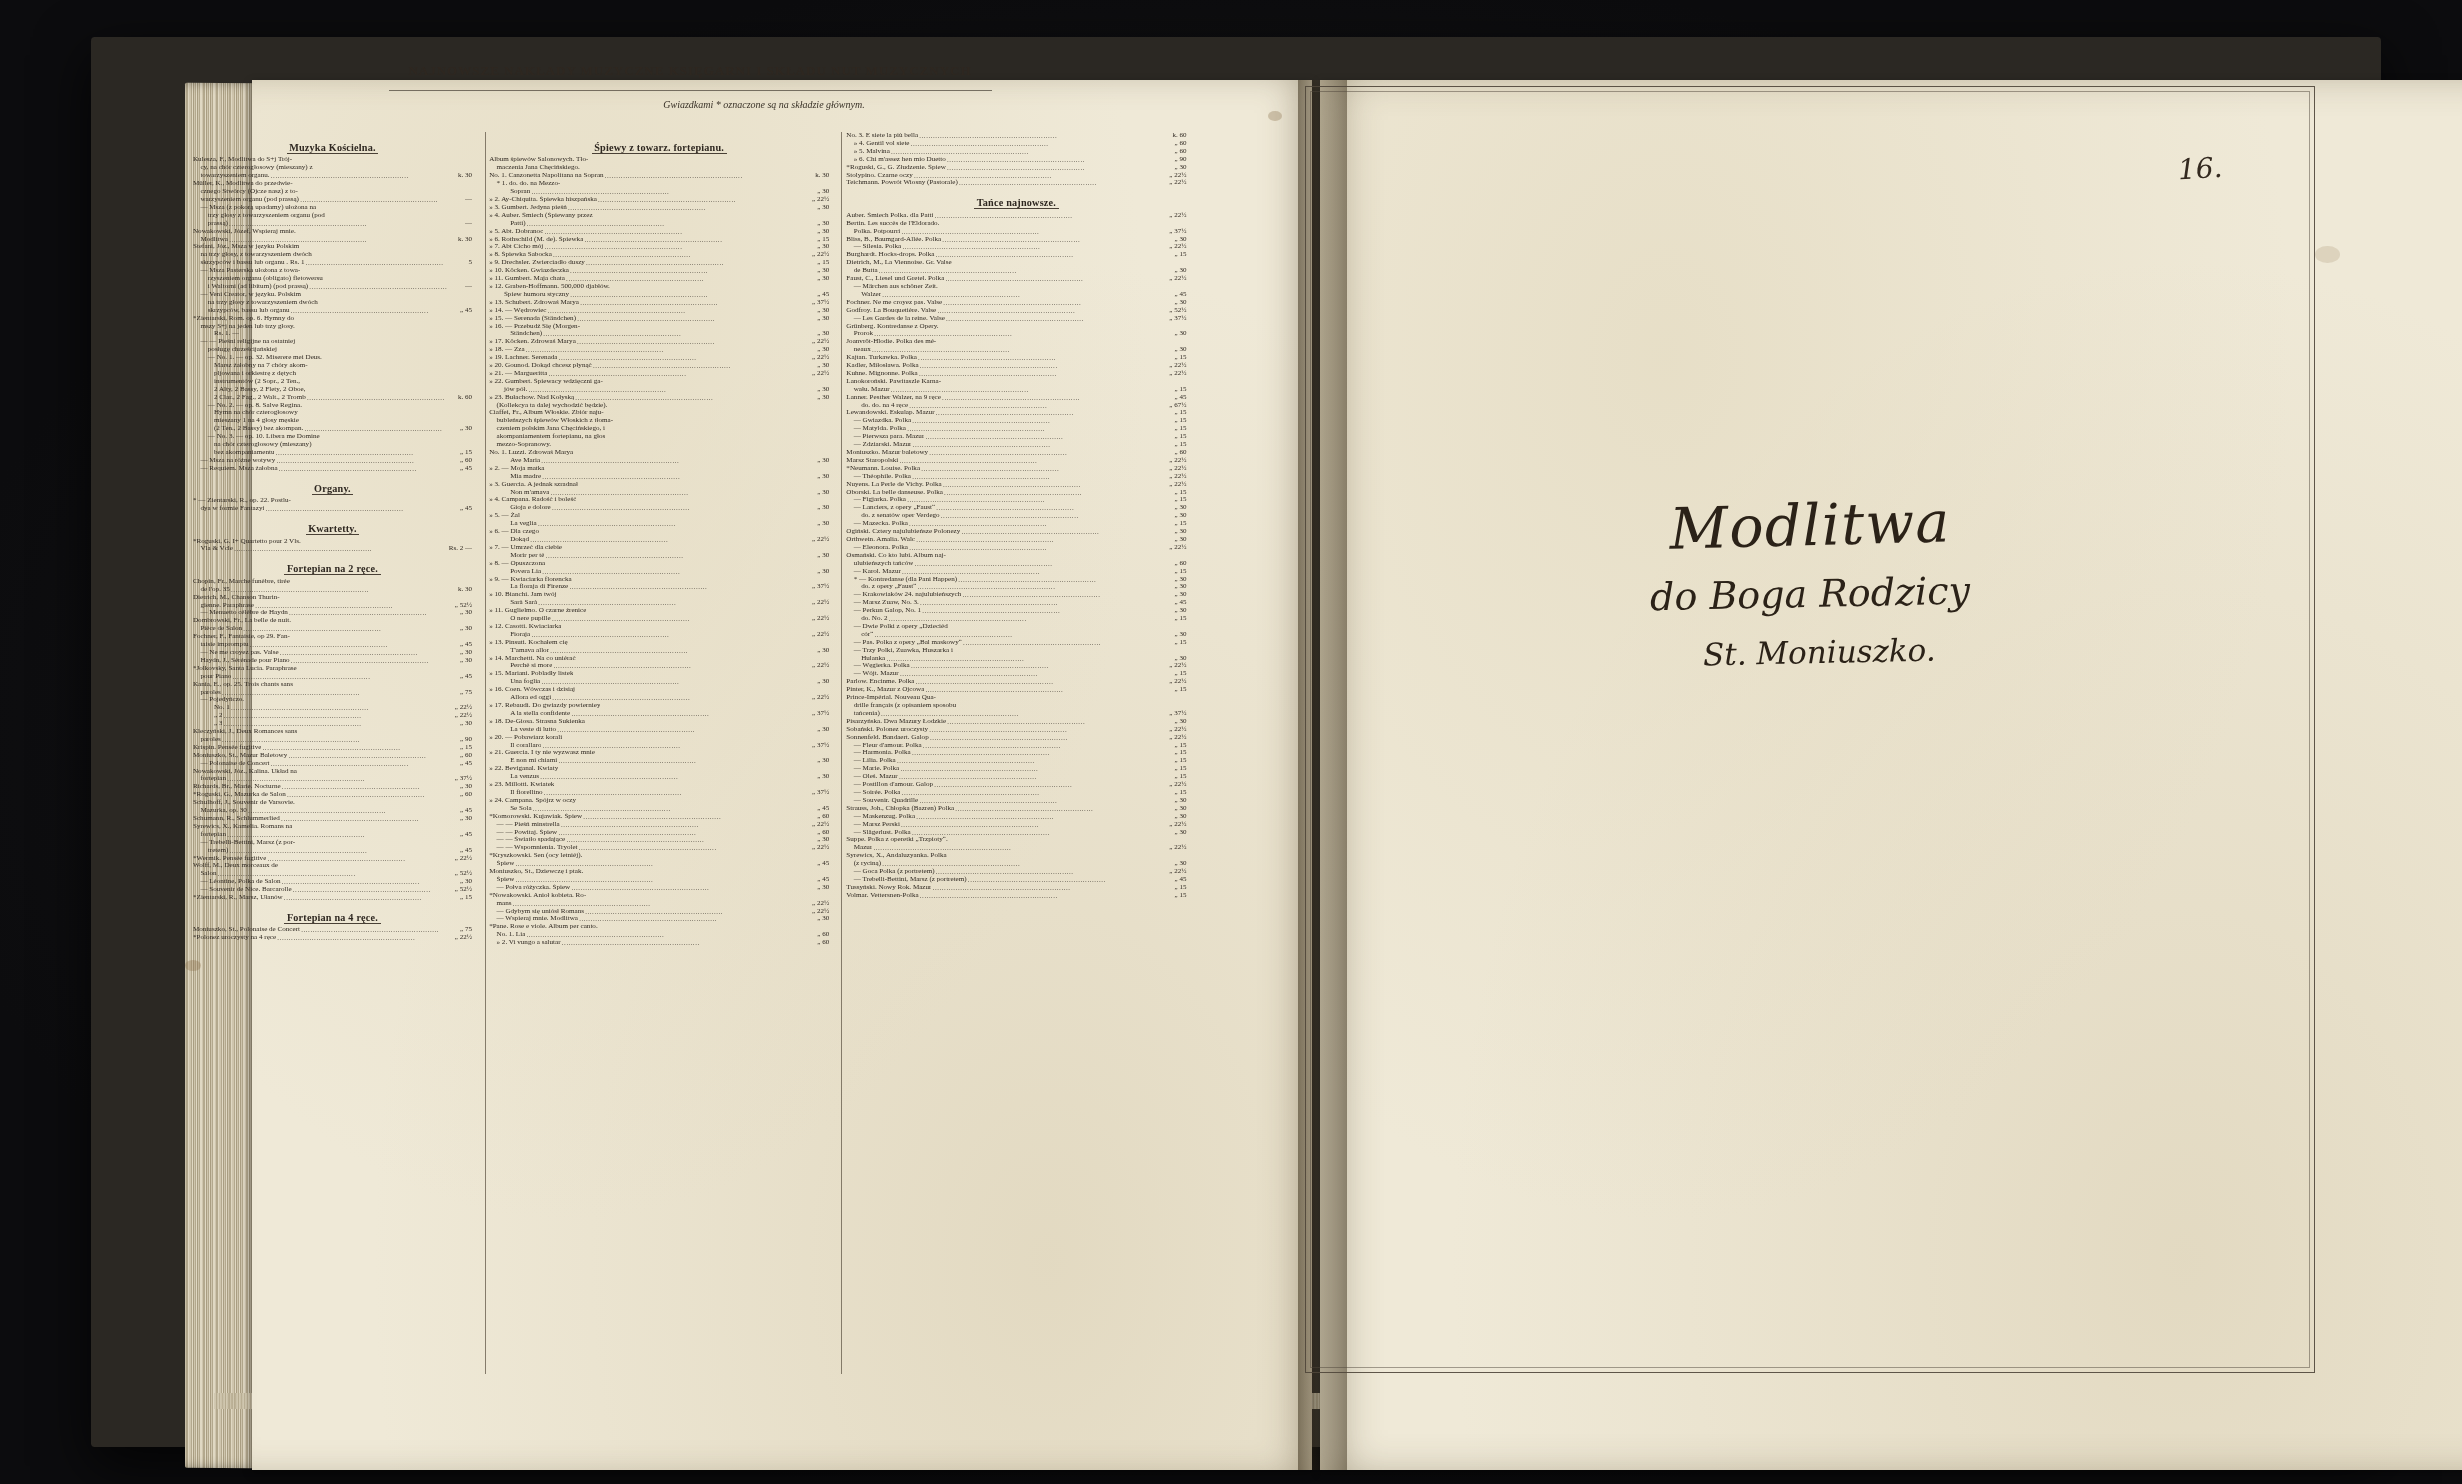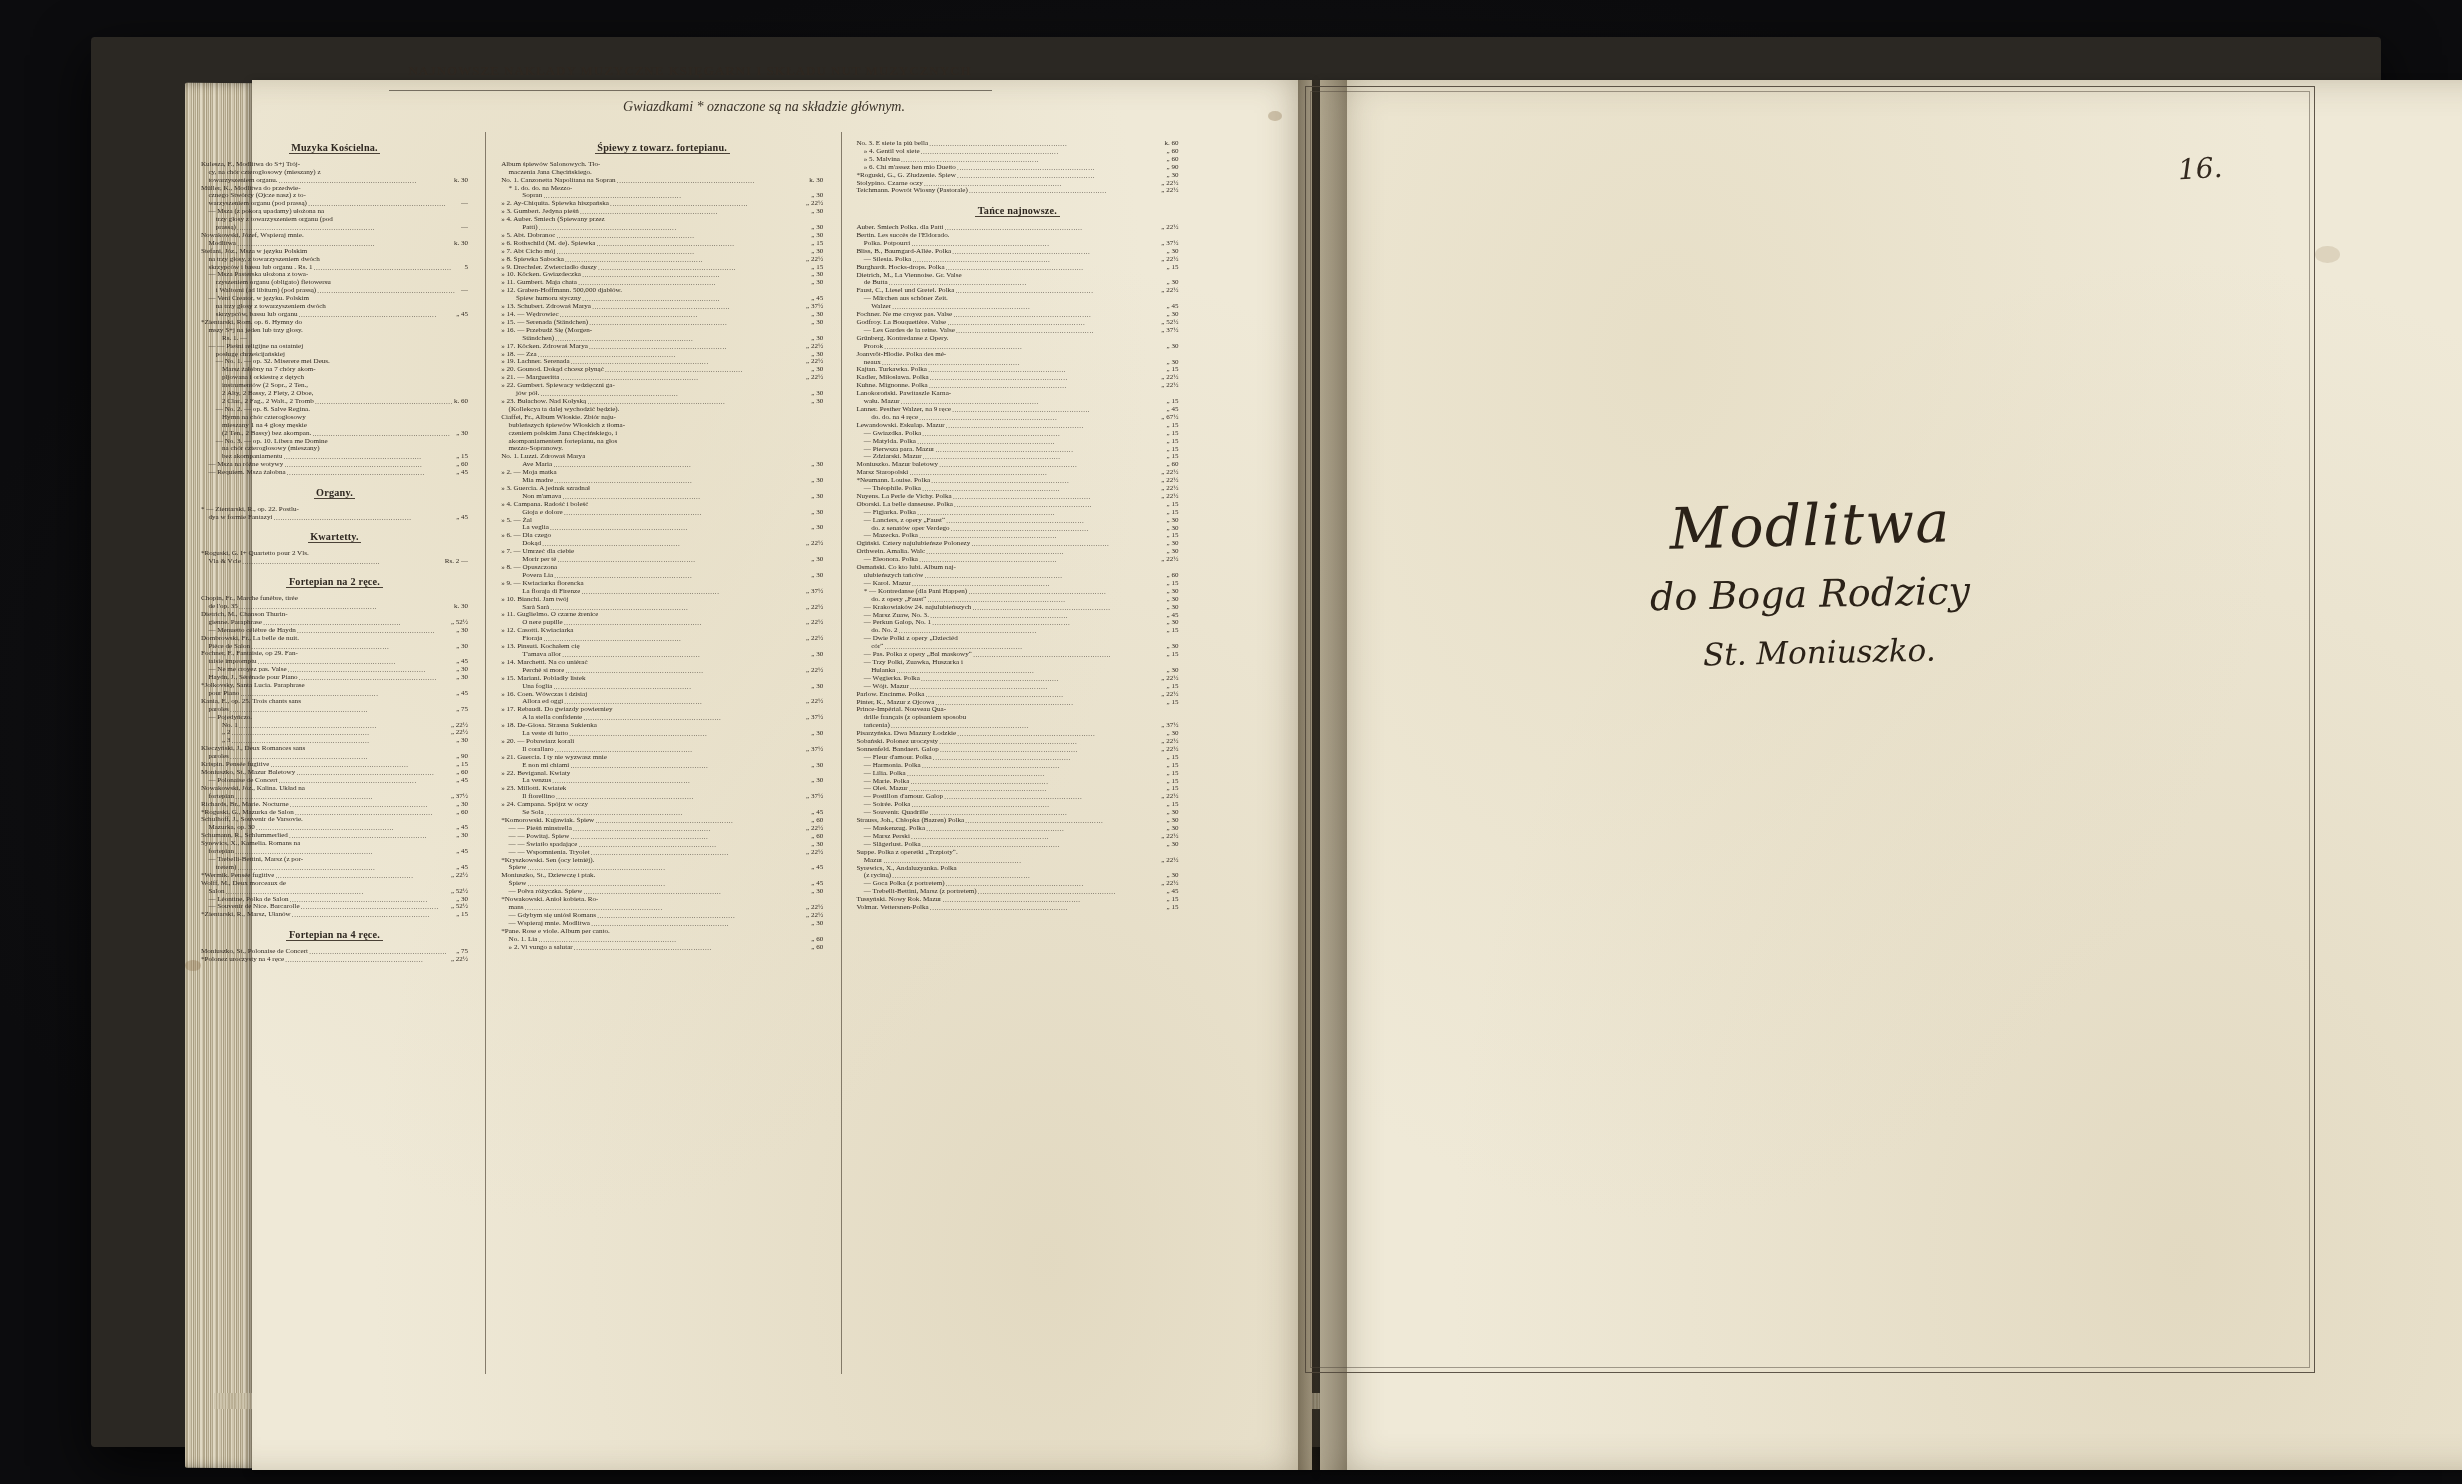--- a/index.html
+++ b/index.html
@@ -76,21 +76,21 @@
   }
   .hdr2{
     text-align:center;font-size:24.6px;letter-spacing:2.8px;
     margin-top:9.8px;font-weight:600;
     font-variant:small-caps;
   }
   .hdr-rule{
     width:603px;height:1.2px;background:#3b332a;margin:11px auto 0 auto;opacity:.65;
   }
   .hdr-note{
-    text-align:center;font-size:14px;font-style:italic;margin-top:8.6px;color:#3a3228;
+    text-align:center;font-size:10px;font-style:italic;margin-top:8.6px;color:#3a3228;
     margin-left:148px;
   }
 
   .cols{
     position:absolute;left:0;top:73px;width:1010px;display:flex;
   }
   .col{position:relative;padding:0 8.6px;}
   .col.c1{width:283px;padding-left:8px;}
   .col.c2{width:345px;}
   .col.c3{width:345px;}
@@ -99,21 +99,21 @@
   }
   .vrule.v1{left:300px;}
   .vrule.v2{left:656px;}
 
   .sec{
     text-align:center;font-size:10.2px;margin:9.8px 0 3.7px 0;font-weight:600;
     letter-spacing:0.2px;
   }
   .sec .u{border-bottom:0.6px solid #4a4136;padding:0 2.5px;}
 
-  ul.list{list-style:none;margin:8px;padding:0;}
+  ul.list{list-style:none;margin:0;padding:0;}
   ul.list li{
     font-size:7.1px;line-height:7.9px;
     display:flex;align-items:flex-start;
     margin:0;padding:0;
     white-space:nowrap;
   }
   li .txt{overflow:hidden;flex:0 1 auto;}
   li .dots{
     flex:1 1 auto;overflow:hidden;white-space:nowrap;
     margin:0 1.2px;opacity:.85;letter-spacing:0.6px;font-size:6.8px;

